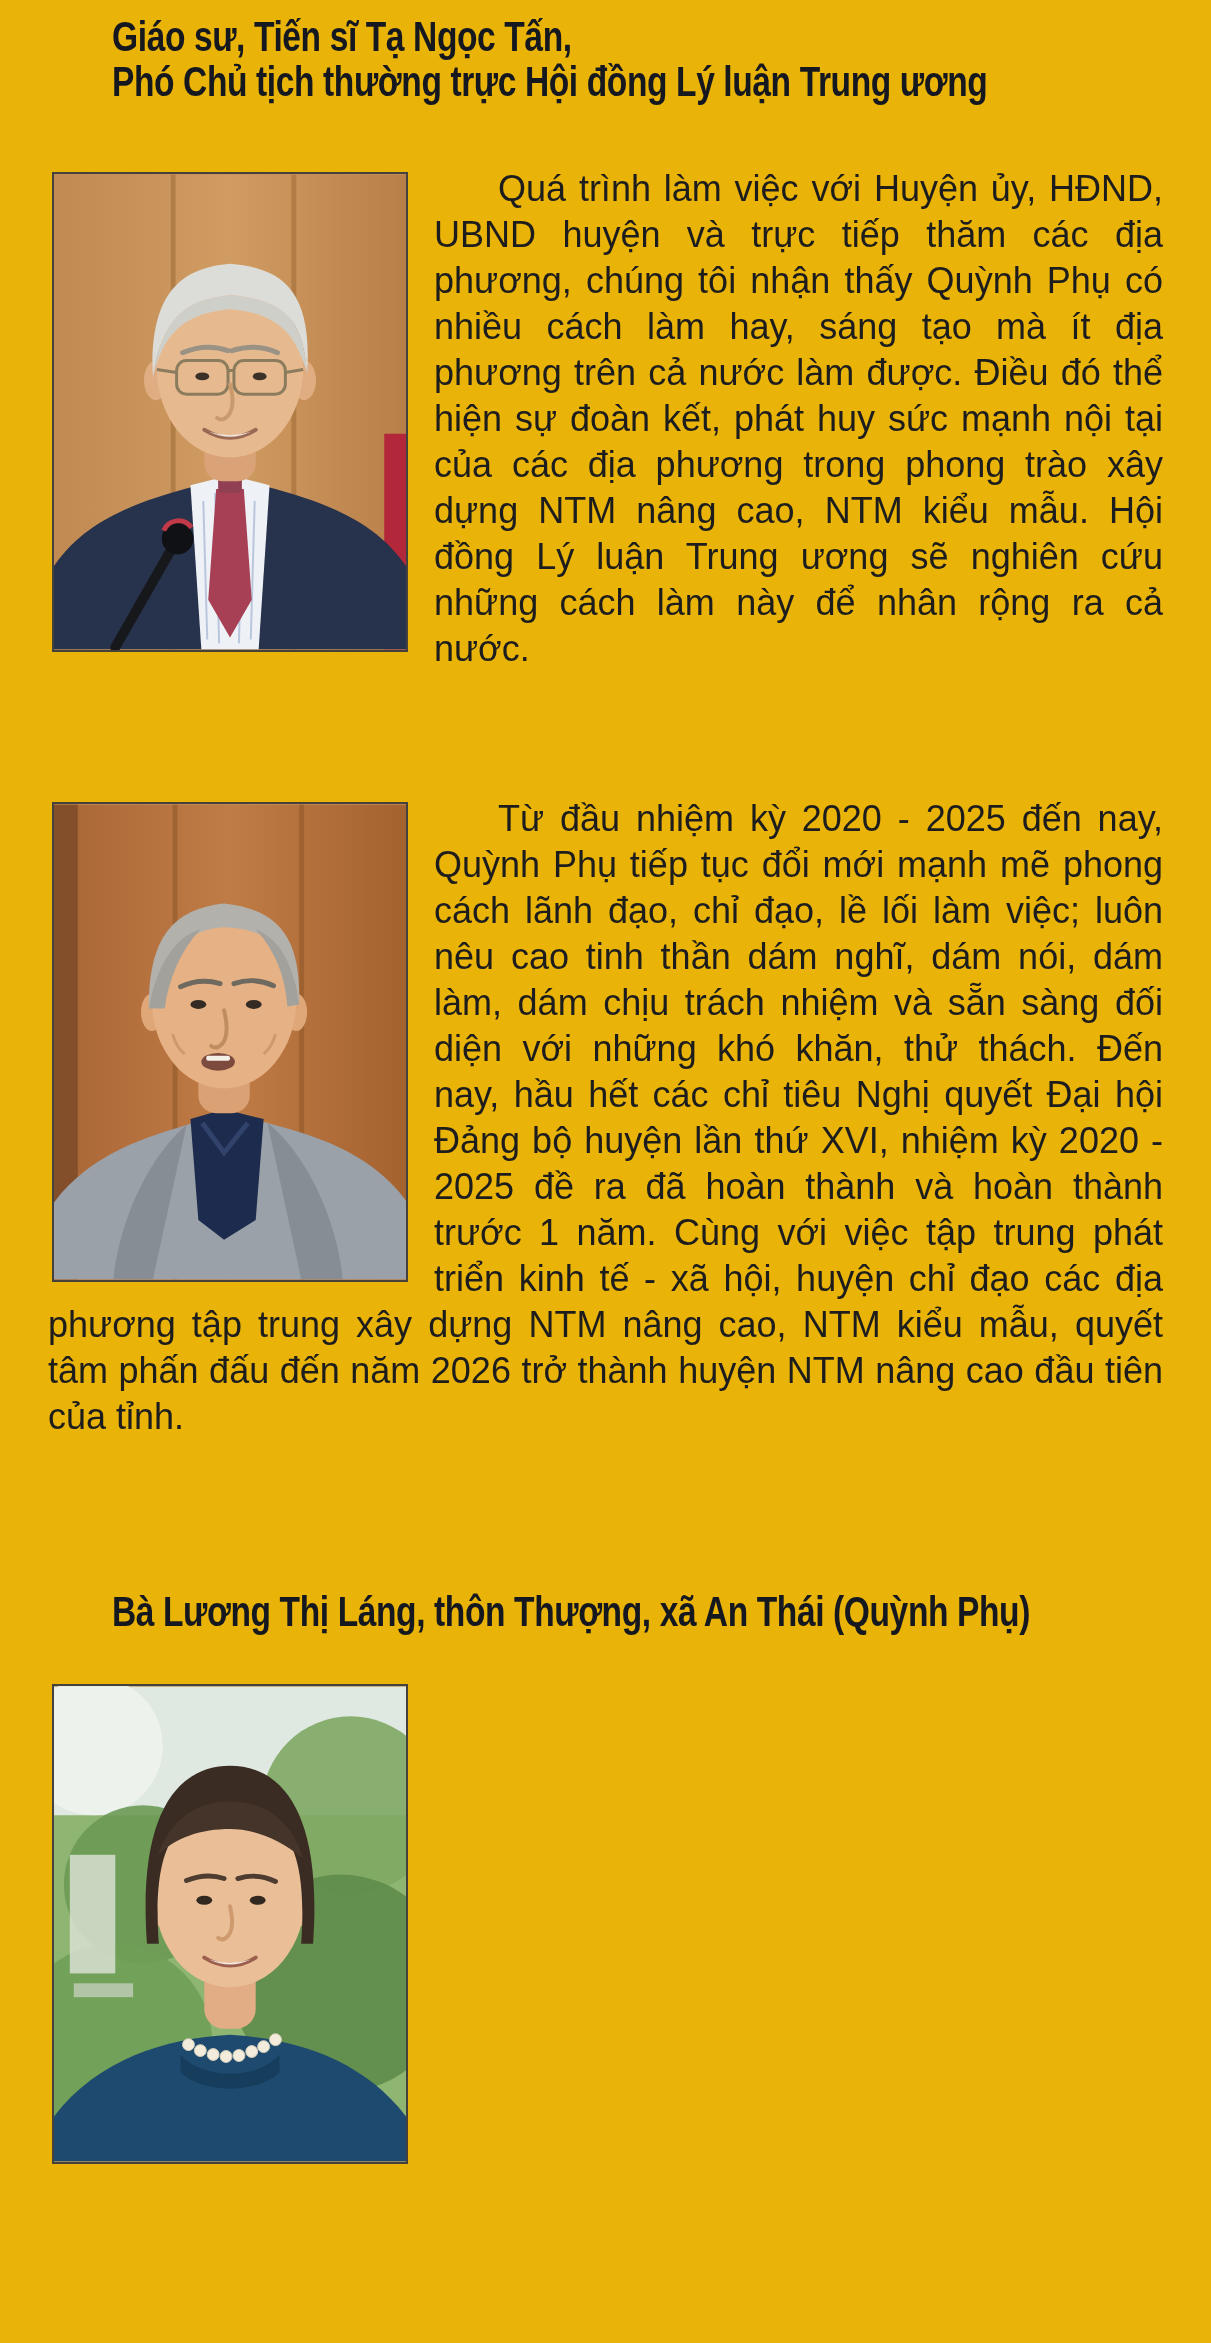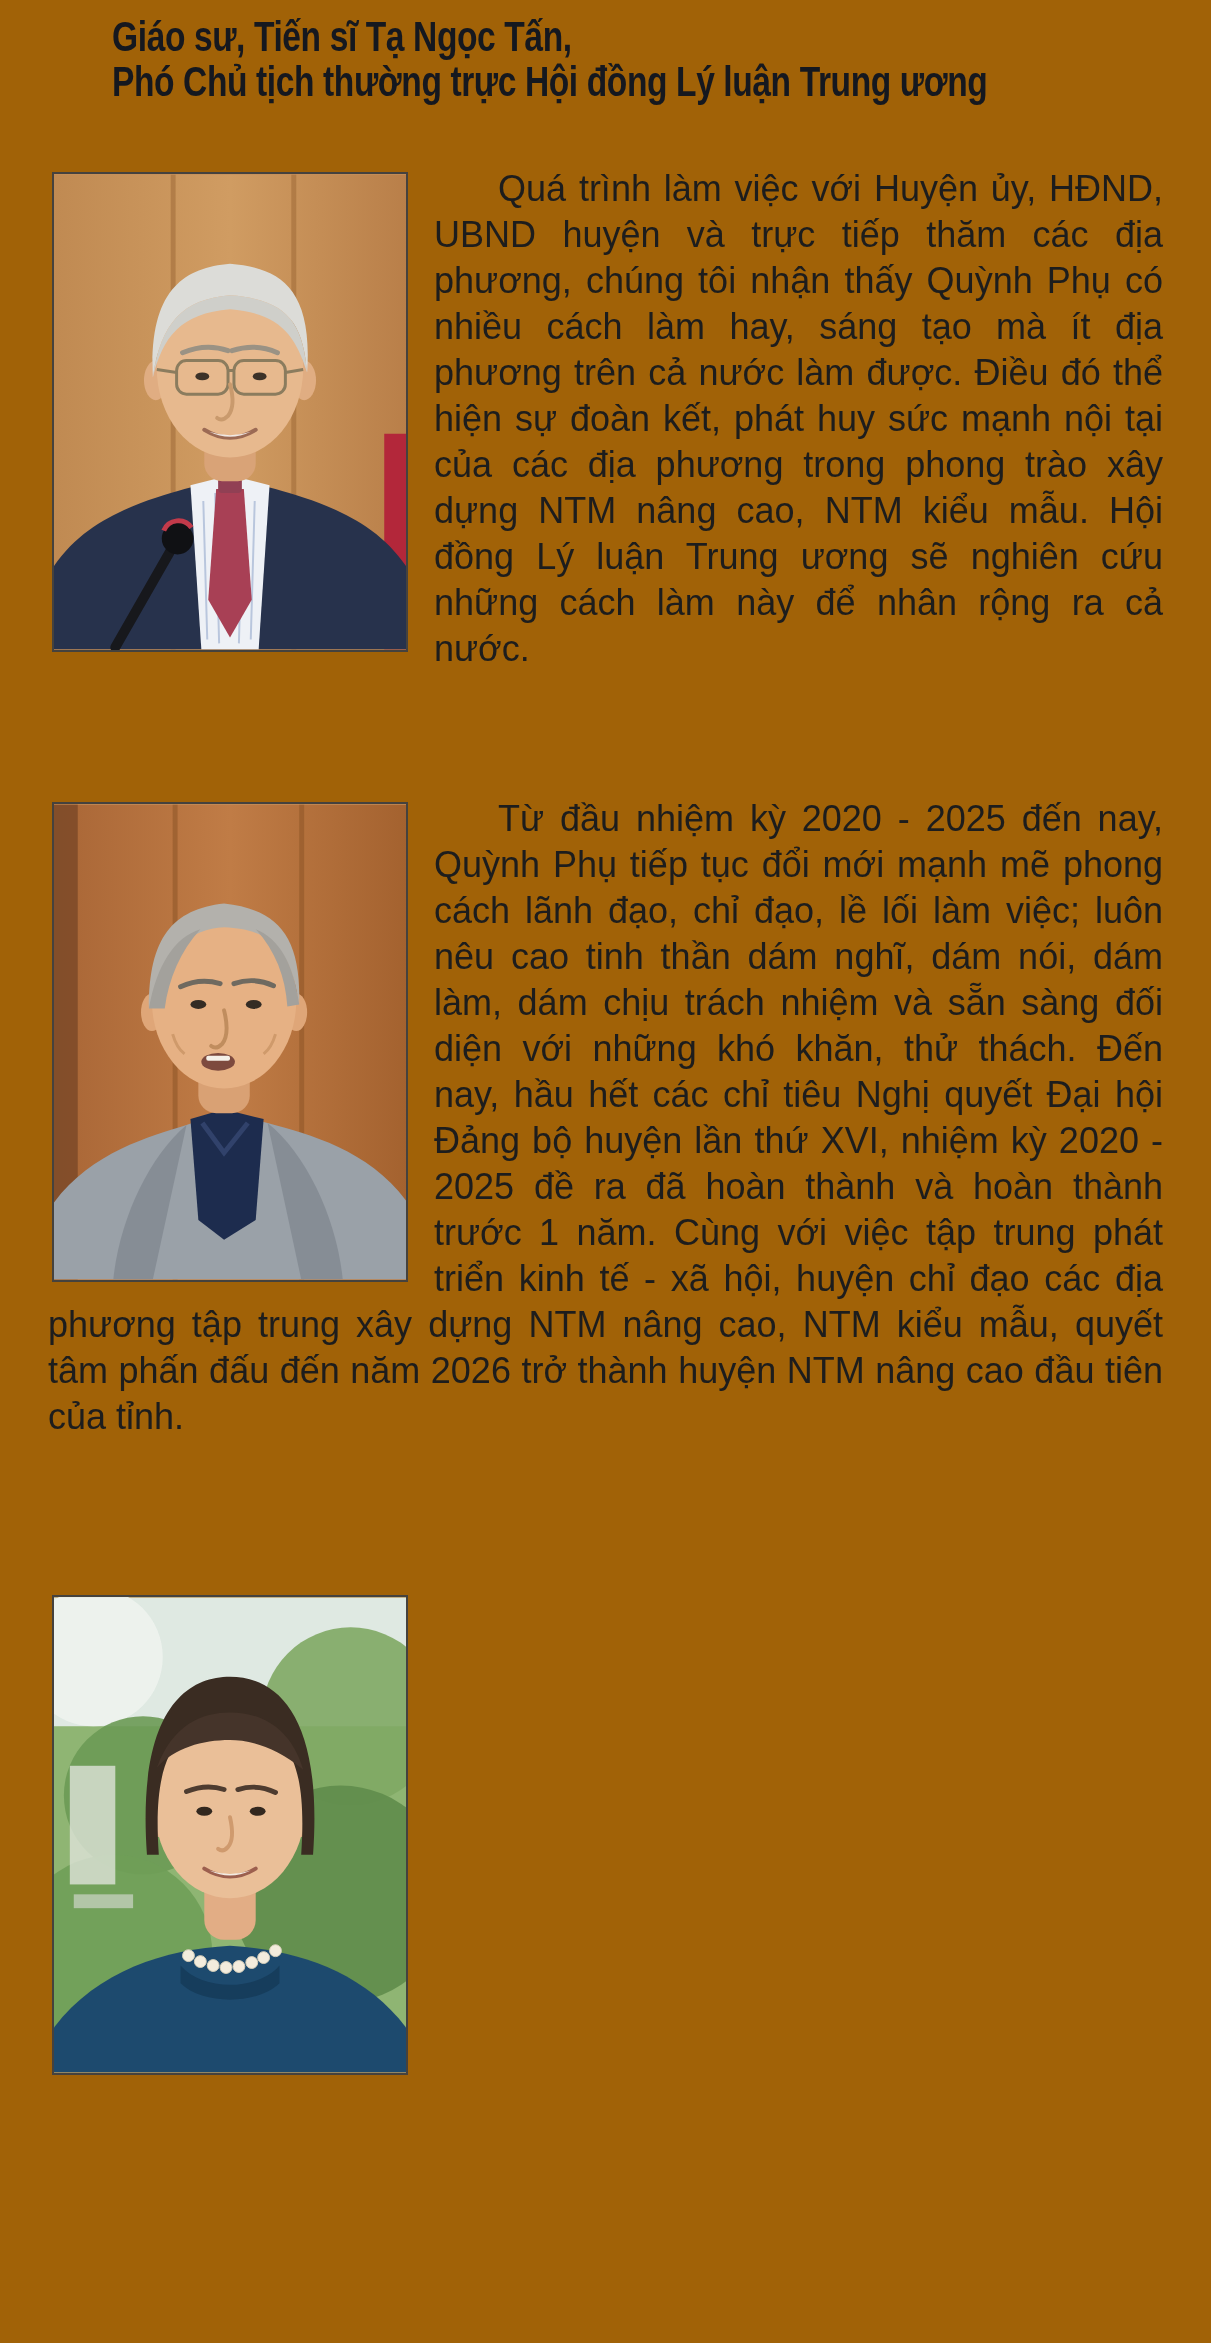--- a/index.html
+++ b/index.html
@@ -1,20 +1,20 @@
 <!DOCTYPE html>
 <html lang="vi"><head>
 <meta charset="utf-8">
 <style>
   html,body{margin:0;padding:0;}
   body{background:#d9edf8;}
   .page{
     width:1211px;height:2343px;box-sizing:border-box;
     padding:14px 38px 0 38px;overflow:hidden;
-    background:#a16207;
+    background:#eab308;
     font-family:"Liberation Sans","DejaVu Sans",sans-serif;
   }
   .q-head{margin:0 0 44px 74px;color:#15181f;}
   .q-head.first{margin-bottom:62px;}
   .h-line{height:45px;line-height:45px;font-size:43px;font-weight:bold;}
   .h-scale{display:inline-block;transform:scaleX(.78);transform-origin:0 50%;
            white-space:nowrap;letter-spacing:-.5px;}
   .sec2{margin-top:124px;}
   .sec3{margin-top:149px;}
   figure.photo{
@@ -113,20 +113,23 @@
         <path d="M172,208 q6,24 -2,34 q-6,6 -11,2" stroke="#c08d5e" stroke-width="4" fill="none" stroke-linecap="round"></path>
         <ellipse cx="166" cy="260" rx="17" ry="9" fill="#7d4a3e"></ellipse>
         <rect x="154" y="254" width="24" height="5" rx="2" fill="#f4f0e8"></rect>
         <path d="M120,232 q4,14 12,20 M224,232 q-4,14 -12,20" stroke="#cf9a6b" stroke-width="3" fill="none"></path>
       </svg>
     </figure>
     <p class="q-body"><span>Từ đầu nhiệm kỳ 2020 - 2025 đến nay, Quỳnh Phụ tiếp tục đổi mới mạnh mẽ phong cách lãnh đạo, chỉ đạo, lề lối làm việc; luôn nêu cao tinh thần dám nghĩ, dám nói, dám làm, dám chịu trách nhiệm và sẵn sàng đối diện với những khó khăn, thử thách. Đến nay, hầu hết các chỉ tiêu Nghị quyết Đại hội Đảng bộ huyện lần thứ XVI, nhiệm kỳ 2020 - 2025 đề ra đã hoàn thành và hoàn thành trước 1 năm. Cùng với việc tập trung phát triển kinh tế - xã hội, huyện chỉ đạo các địa phương tập trung xây dựng NTM nâng cao, NTM kiểu mẫu, quyết tâm phấn đấu đến năm 2026 trở thành huyện NTM nâng cao đầu tiên của tỉnh.</span></p>
   </section>
 
   <section class="quote-section sec3">
+    <header class="q-head">
+      <div class="h-line"><span class="h-scale">Bà Lương Thị Láng, thôn Thượng, xã An Thái (Quỳnh Phụ)</span></div>
+    </header>
     <figure class="photo">
       <svg viewBox="0 0 356 480" width="352" height="476">
         <rect width="356" height="480" fill="#8fb573"></rect>
         <rect width="356" height="130" fill="#dfe9e2"></rect>
         <circle cx="40" cy="60" r="70" fill="#eef3ee" opacity=".9"></circle>
         <circle cx="300" cy="120" r="90" fill="#7fa964" opacity=".9"></circle>
         <circle cx="90" cy="200" r="80" fill="#6c9a55" opacity=".9"></circle>
         <circle cx="290" cy="300" r="110" fill="#5f8c4b" opacity=".9"></circle>
         <circle cx="60" cy="360" r="100" fill="#6f9e58" opacity=".9"></circle>
         <rect x="16" y="170" width="46" height="120" fill="#dfe4da" opacity=".8"></rect>

